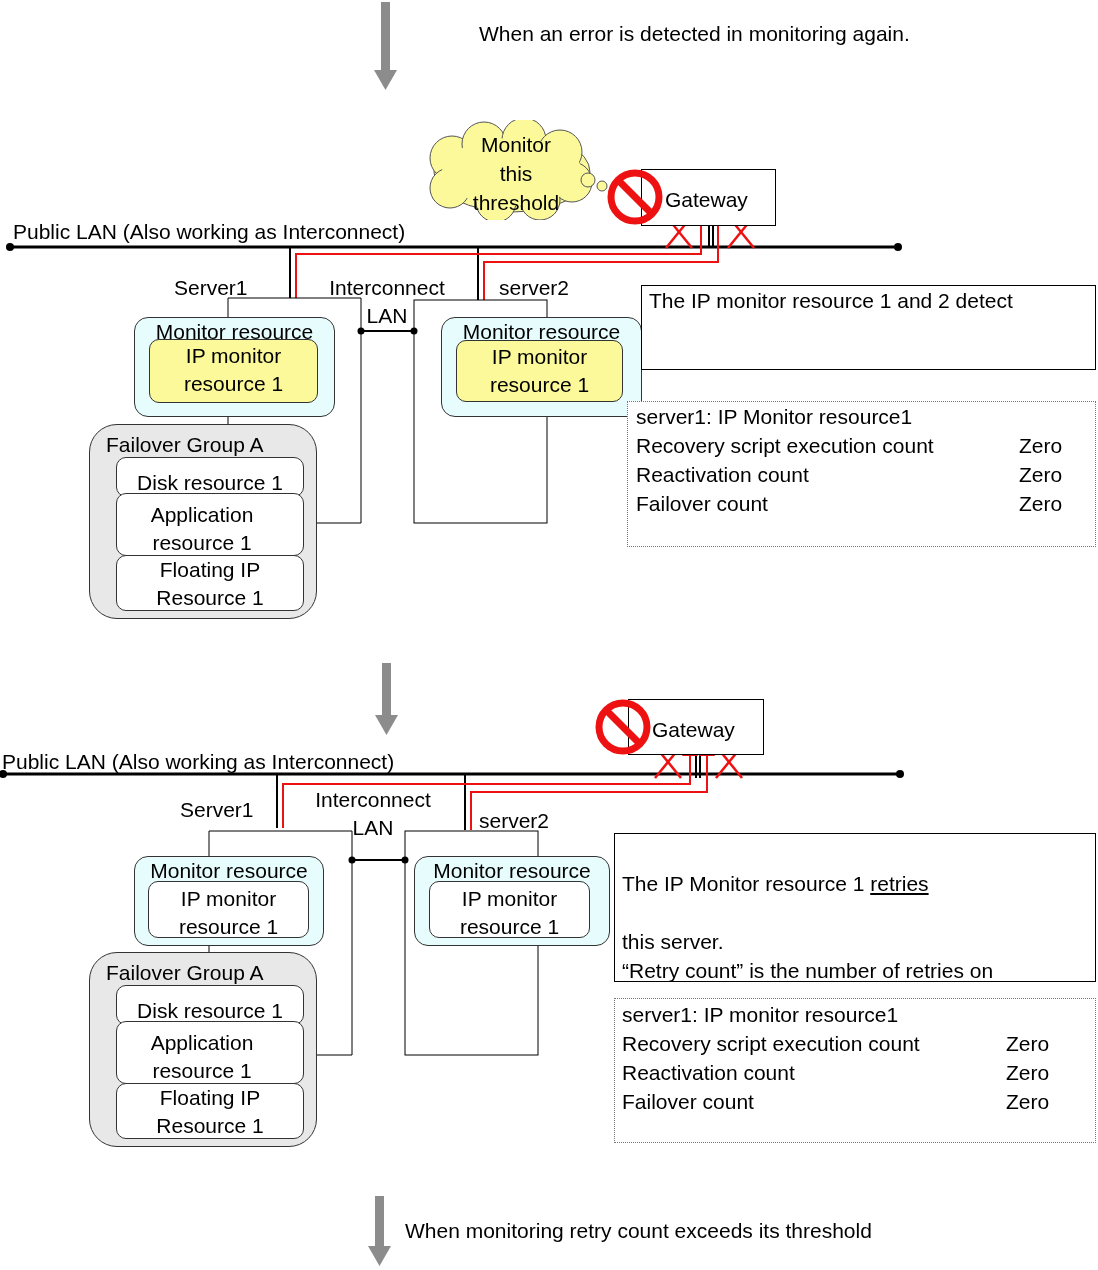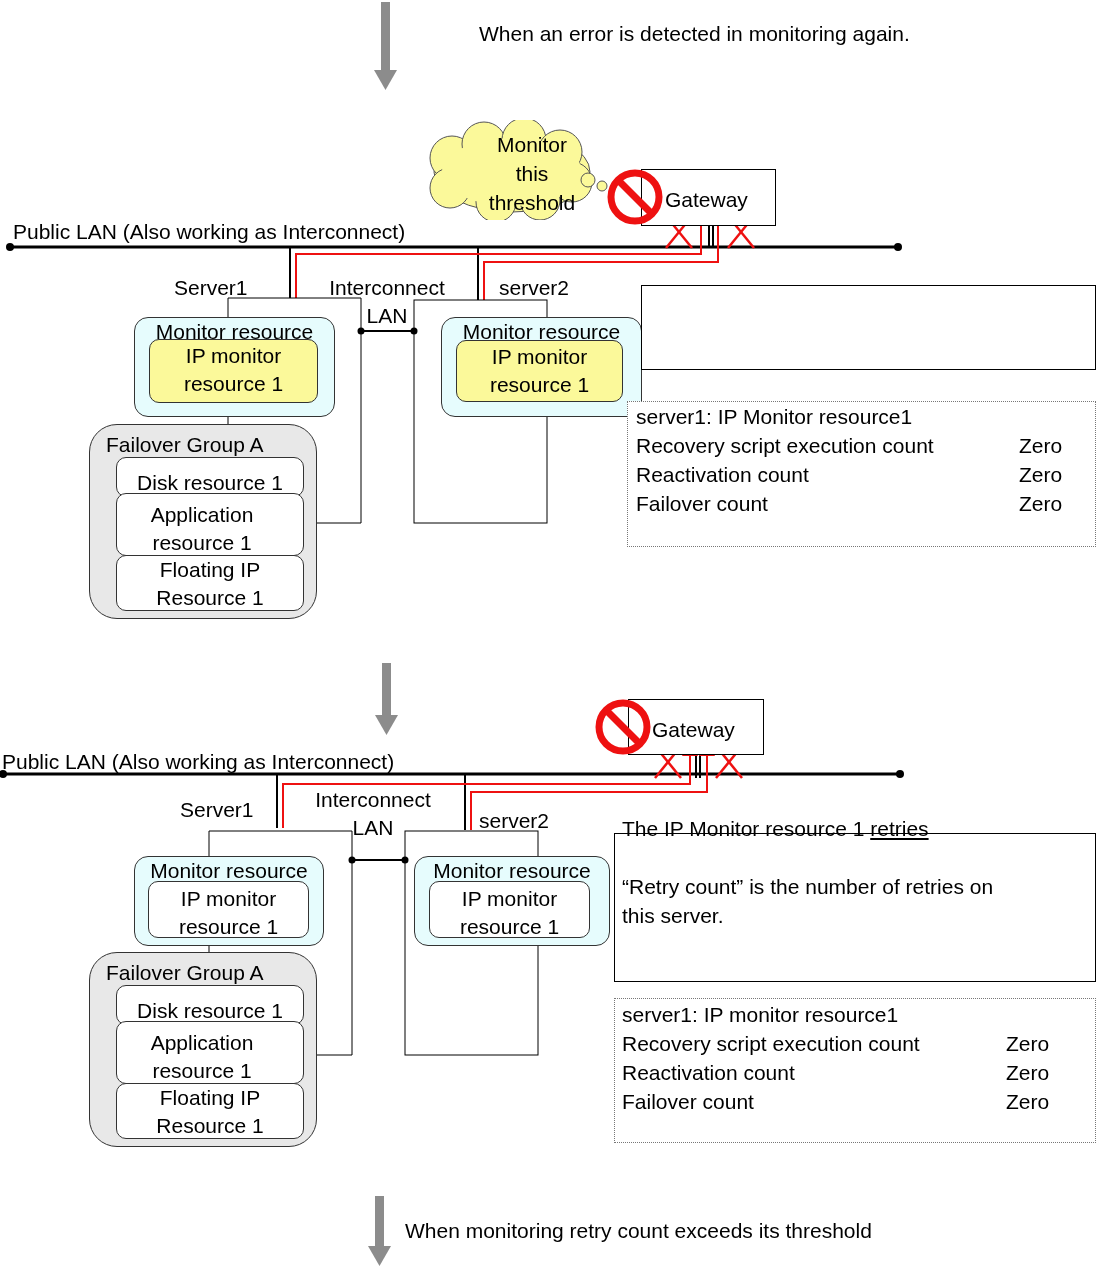--- a/index.html
+++ b/index.html
@@ -115,21 +115,21 @@
     <circle cx="148" cy="32" r="22"></circle>
     <circle cx="160" cy="62" r="20"></circle>
     <circle cx="128" cy="80" r="20"></circle>
     <circle cx="84" cy="82" r="20"></circle>
     <circle cx="38" cy="68" r="20"></circle>
     <ellipse cx="100" cy="52" rx="70" ry="34" stroke="none"></ellipse>
     <circle cx="176" cy="60" r="7"></circle>
     <circle cx="190" cy="66" r="5"></circle>
   </g>
 </svg>
-<div class="txt ctr" style="left:472px; top:130px; width:120px; line-height:29px;text-align:center;">
+<div class="txt ctr" style="left:456px; top:130px; width:120px; line-height:29px;text-align:center;">
   <div>Monitor</div>
   <div>this</div>
   <div>threshold</div>
 </div>
 
 <div class="box gateway-box" style="left:641px; top:169px; width:135px; height:57px;"></div>
 <div class="txt" style="left:665px; top:186px;">Gateway</div>
 <svg class="abs" style="left:606px; top:168px;" width="58" height="58">
   <circle cx="29" cy="29" r="24" fill="none" stroke="#ee1111" stroke-width="7"></circle>
   <line x1="12" y1="12" x2="46" y2="46" stroke="#ee1111" stroke-width="7"></line>
@@ -169,20 +169,21 @@
   <div>resource 1</div>
 </div>
 <div class="box res-box" style="left:116px; top:555px; width:188px; height:56px;"></div>
 <div class="txt ctr" style="left:116px; top:556px; width:188px;">
   <div>Floating IP</div>
   <div>Resource 1</div>
 </div>
 
 <div class="box note-box" style="left:641px; top:285px; width:455px; height:85px;"></div>
 <div class="txt" style="left:649px; top:287px;">
+  <div>The IP monitor resource 1 and 2 detect</div>
 </div>
 
 <div class="box count-box" style="left:627px; top:401px; width:469px; height:146px;"></div>
 <div class="txt" style="left:636px; top:403px;">server1: IP Monitor resource1</div>
 <div class="txt" style="left:636px; top:432px;">Recovery script execution count</div>
 <div class="txt" style="left:1019px; top:432px;">Zero</div>
 <div class="txt" style="left:636px; top:461px;">Reactivation count</div>
 <div class="txt" style="left:1019px; top:461px;">Zero</div>
 <div class="txt" style="left:636px; top:490px;">Failover count</div>
 <div class="txt" style="left:1019px; top:490px;">Zero</div>
@@ -227,25 +228,25 @@
   <div>Application</div>
   <div>resource 1</div>
 </div>
 <div class="box res-box" style="left:116px; top:1083px; width:188px; height:56px;"></div>
 <div class="txt ctr" style="left:116px; top:1084px; width:188px;">
   <div>Floating IP</div>
   <div>Resource 1</div>
 </div>
 
 <div class="box note-box" style="left:614px; top:833px; width:482px; height:149px;"></div>
-<div class="txt" style="left:622px; top:814px; line-height:29px;">
+<div class="txt" style="left:622px; top:869px; line-height:29px;">
   <div><span>The IP Monitor resource 1 </span><span class="u">retries</span></div>
   <div style="height:29px;"></div>
+  <div>this server.</div>
   <div>“Retry count” is the number of retries on</div>
-  <div>this server.</div>
 </div>
 
 <div class="box count-box" style="left:614px; top:998px; width:482px; height:145px;"></div>
 <div class="txt" style="left:622px; top:1001px;">server1:  IP monitor resource1</div>
 <div class="txt" style="left:622px; top:1030px;">Recovery script execution count</div>
 <div class="txt" style="left:1006px; top:1030px;">Zero</div>
 <div class="txt" style="left:622px; top:1059px;">Reactivation count</div>
 <div class="txt" style="left:1006px; top:1059px;">Zero</div>
 <div class="txt" style="left:622px; top:1088px;">Failover count</div>
 <div class="txt" style="left:1006px; top:1088px;">Zero</div>

